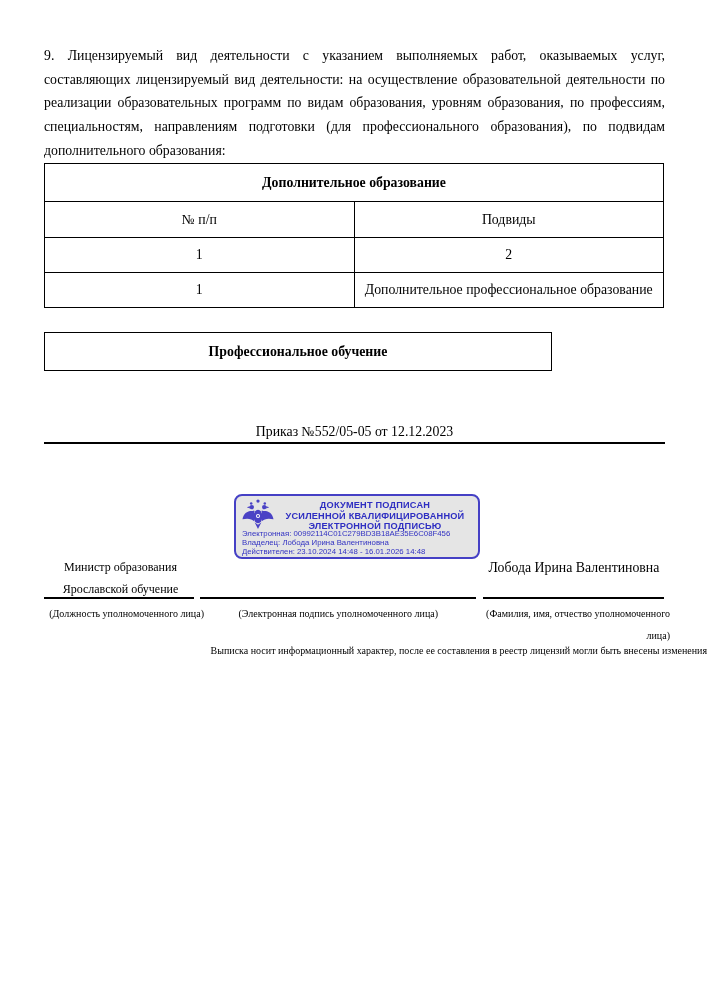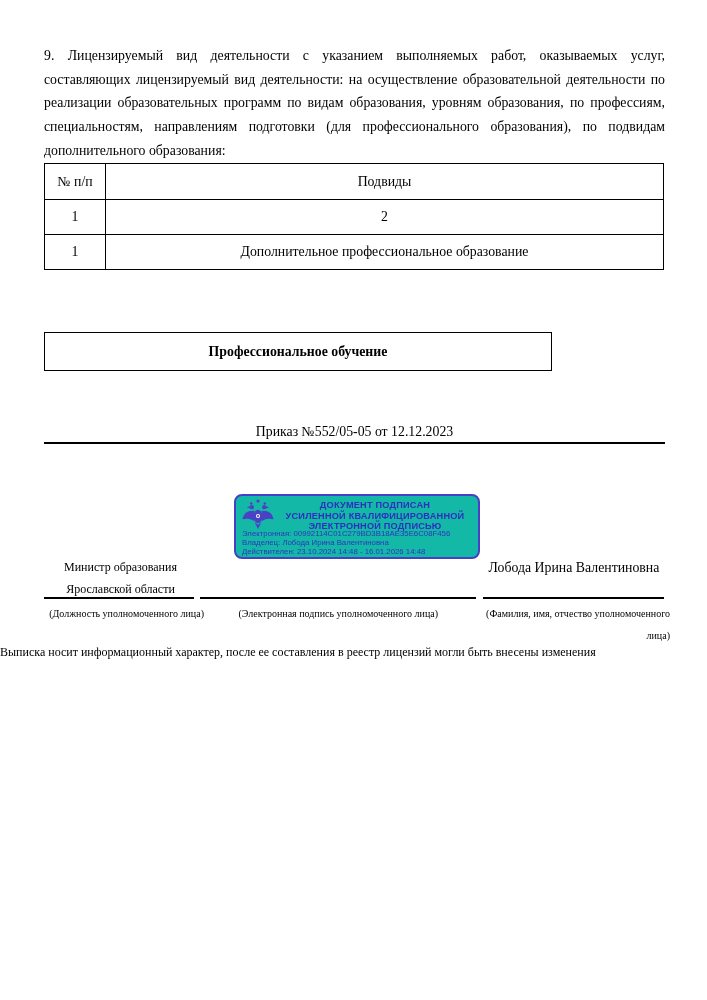--- a/index.html
+++ b/index.html
@@ -68,21 +68,21 @@
   }
 
   
   .stamp {
     position: absolute;
     left: 234px; top: 494px; width: 246px; height: 65px;
     border: 2px solid #4540c5;
     border-radius: 8px;
     font-family: "Liberation Sans", sans-serif;
     color: #3232c2;
-    background: #14b8a6;
+    background: #e5e5e5;
     overflow: hidden;
   }
   .stamp-top { display: flex; align-items: flex-start; }
   .stamp-emblem { width: 36px; height: 33px; margin: 2px 0 0 4px; flex: 0 0 auto; }
   .stamp-titles {
     flex: 1 1 auto;
     text-align: center;
     padding: 4px 4px 0 0;
     font-weight: bold;
     font-size: 9.2px;
@@ -122,33 +122,36 @@
     line-height: 21.5px;
   }
   .cap-left  { left: 36px;  width: 168px; }
   .cap-mid   { left: 238px; width: 200px; }
   .cap-right { left: 478px; width: 192px; }
 
   
   .footer-note {
     position: absolute;
     left: 0; top: 645px; width: 707px;
-    text-align: left;
-    font-size: 12px;
+    text-align: right;
+    font-size: 10px;
   }
 </style>
 </head>
 <body>
 
 <div class="page">
 
   <div class="p9">9. Лицензируемый вид деятельности с указанием выполняемых работ, оказываемых услуг, составляющих лицензируемый вид деятельности: на осуществление образовательной деятельности по реализации образовательных программ по видам образования, уровням образования, по профессиям, специальностям, направлениям подготовки (для профессионального образования), по подвидам дополнительного образования:</div>
 
   <table class="edu-table">
     <tbody>
+        <tr class="t-title">
+      <td colspan="2">Дополнительное образование</td>
+    </tr>
     <tr class="t-head">
       <td class="col-num">№ п/п</td>
       <td>Подвиды</td>
     </tr>
     <tr class="t-body">
       <td class="col-num">1</td>
       <td>2</td>
     </tr>
     <tr class="t-body">
       <td class="col-num">1</td>
@@ -192,21 +195,21 @@
     </div>
     <div class="stamp-details">
       <div>Электронная: 00992114C01C279BD3B18AE35E6C08F456</div>
       <div>Владелец: Лобода Ирина Валентиновна</div>
       <div>Действителен: 23.10.2024 14:48 - 16.01.2026 14:48</div>
     </div>
   </div>
 
   <div class="sig-pos">
     <div>Министр образования</div>
-    <div>Ярославской области</div>
+    <div>Ярославской обучение</div>
   </div>
   <div class="sig-name">Лобода Ирина Валентиновна</div>
 
   <div class="sig-line sig-line-left"></div>
   <div class="sig-line sig-line-mid"></div>
   <div class="sig-line sig-line-right"></div>
 
   <div class="sig-caption cap-left">(Должность уполномоченного лица)</div>
   <div class="sig-caption cap-mid">(Электронная подпись уполномоченного лица)</div>
   <div class="sig-caption cap-right">(Фамилия, имя, отчество уполномоченного лица)</div>

